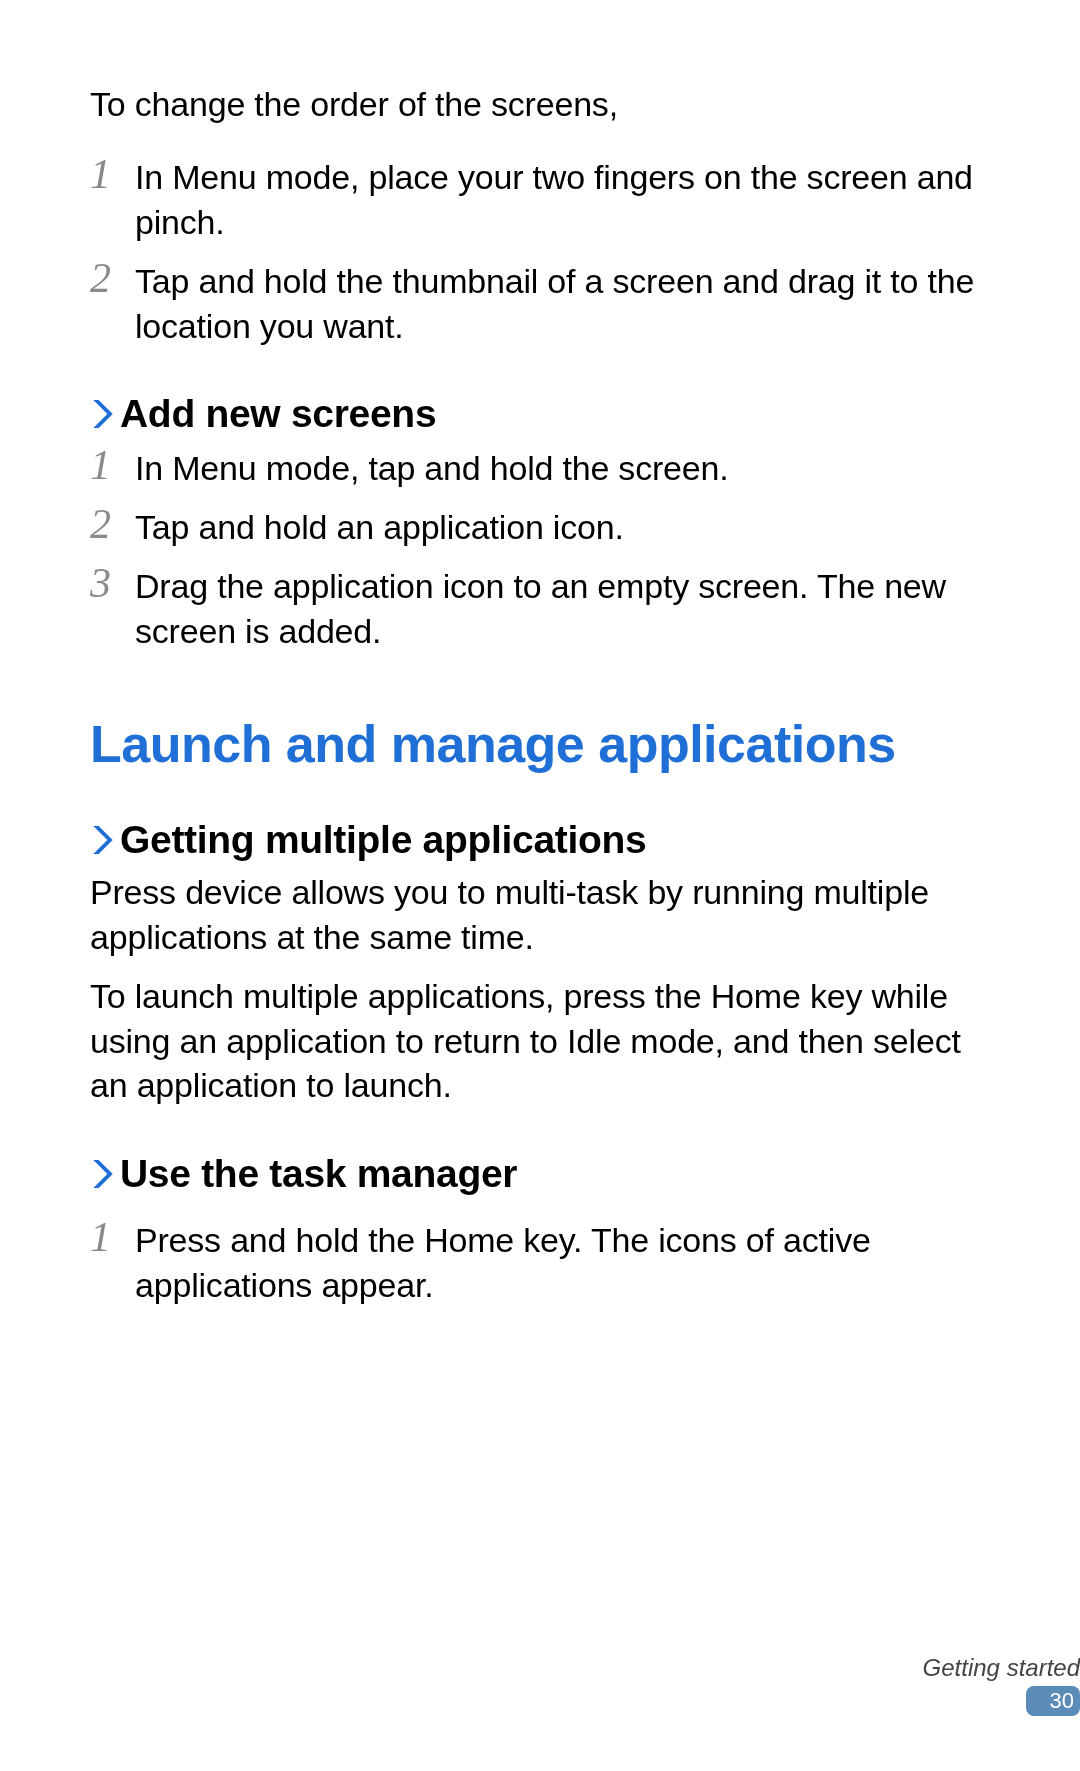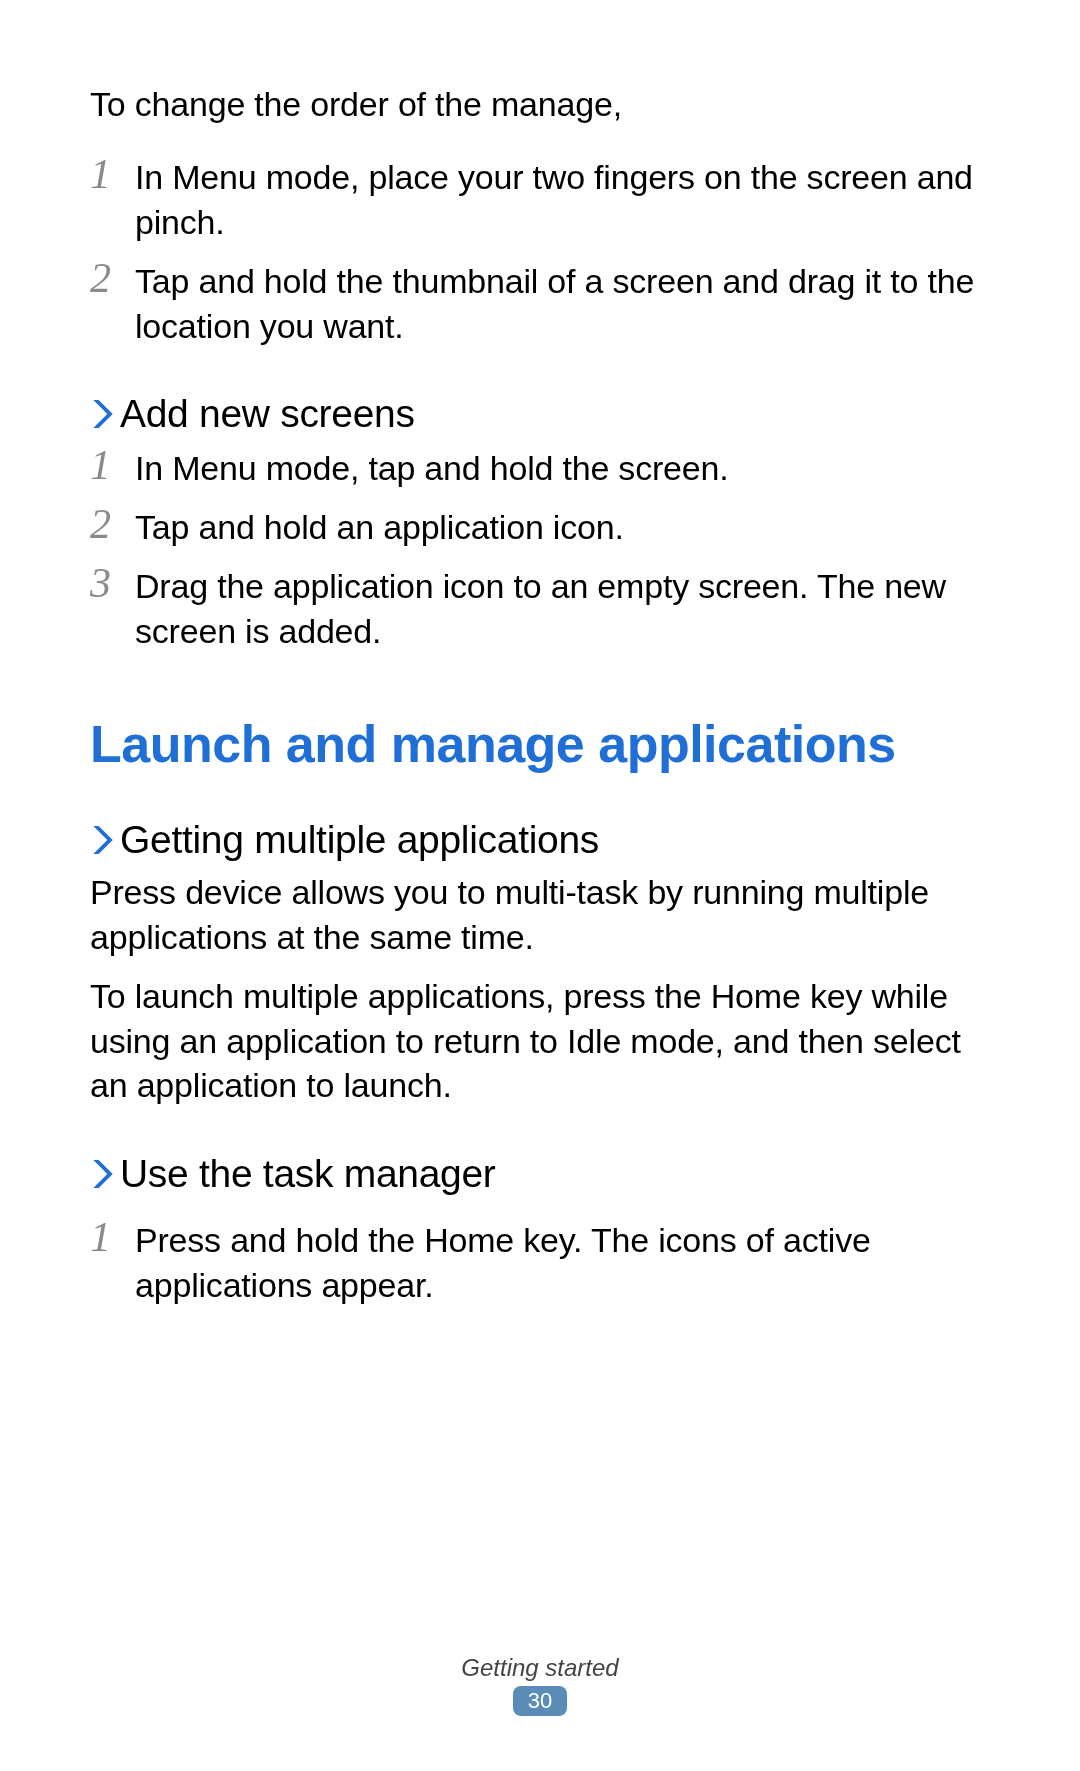--- a/index.html
+++ b/index.html
@@ -49,21 +49,21 @@
   .li .txt {
     flex: 1;
     font-size: 34px;
     line-height: 1.32;
     letter-spacing: -0.2px;
     padding-top: 2px;
   }
   .sub-heading {
     display: flex;
     align-items: center;
-    font-weight: 400;
+    font-weight: 700;
     font-size: 39px;
     margin-top: 44px;
     margin-bottom: 8px;
     letter-spacing: -0.3px;
   }
   .sub-heading .chev {
     display: inline-flex;
     margin-right: 4px;
   }
   .sub-heading .chev svg {
@@ -85,21 +85,21 @@
     margin-bottom: 6px;
   }
   .para + .para {
     margin-top: 14px;
   }
   .footer {
     position: absolute;
     bottom: 55px;
     left: 0;
     width: 100%;
-    text-align: center;
+    text-align: right;
   }
   .footer .label {
     font-style: italic;
     font-size: 24px;
     color: #444;
   }
   .footer .badge {
     display: inline-block;
     min-width: 42px;
     background: #5b8bb7;
@@ -109,21 +109,21 @@
     border-radius: 8px;
     padding: 0 6px;
     margin-top: 4px;
   }
 </style>
 </head>
 <body>
 
 <div class="page">
 
-  <div class="body-text intro">To change the order of the manage,</div>
+  <div class="body-text intro">To change the order of the screens,</div>
 
   <ul class="ol">
     <li class="li">
       <span class="num">1</span>
       <span class="txt">In Menu mode, place your two fingers on the screen and pinch.</span>
     </li>
     <li class="li">
       <span class="num">2</span>
       <span class="txt">Tap and hold the thumbnail of a screen and drag it to the location you want.</span>
     </li>

